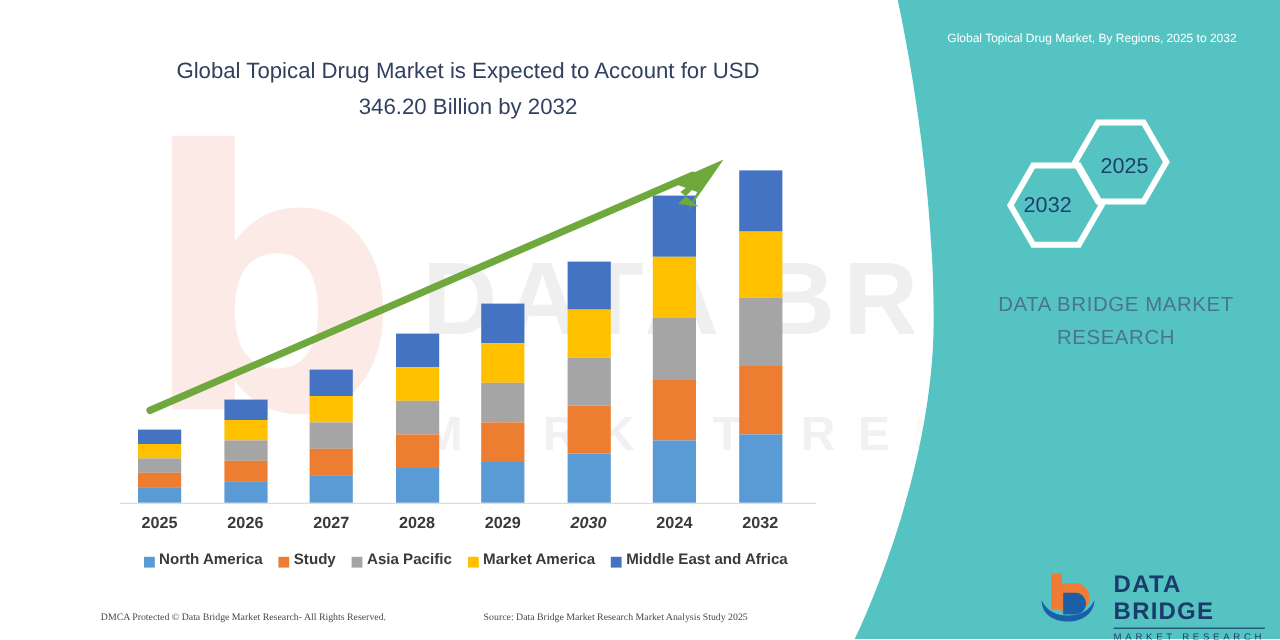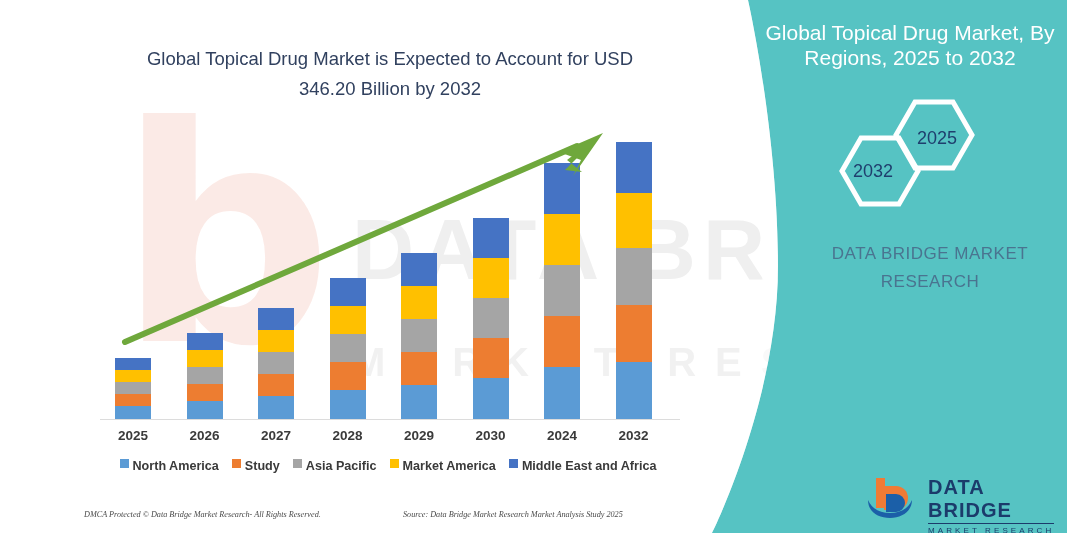--- a/index.html
+++ b/index.html
@@ -49,37 +49,37 @@
   }
 
   .arrow{position:absolute;left:95px;top:120px;width:590px;height:300px;pointer-events:none;}
 
   .legend{
     position:absolute;left:98px;top:459px;width:580px;
     display:flex;justify-content:center;align-items:center;gap:13px;
     font-size:12.6px;font-weight:700;color:#3a3a3a;
     font-family:"Liberation Sans",sans-serif;white-space:nowrap;
   }
-  .legend-item{display:flex;align-items:flex-start;gap:4px;}
+  .legend-item{display:flex;align-items:flex-end;gap:4px;}
   .swatch{width:9px;height:9px;display:inline-block;}
 
   .foot{
     position:absolute;top:510px;font-size:8.2px;color:#4a4a4a;
-    font-family:"Liberation Serif", serif;white-space:nowrap;font-style:italic;
+    font-family:"Liberation Serif", serif;white-space:nowrap;
   }
   .foot-left{left:84px;}
   .foot-right{left:403px;}
 
   
   .right-panel{position:absolute;left:700px;top:0;width:367px;height:533px;}
   .teal-svg{position:absolute;left:0;top:0;}
 
   .rp-title{
     position:absolute;left:762px;top:20px;width:296px;
-    text-align:center;font-size:21px;line-height:25px;color:#ffffff;
+    text-align:center;font-size:10px;line-height:25px;color:#ffffff;
     font-family:"Liberation Sans",sans-serif;
   }
   .hex-zone{position:absolute;left:820px;top:98px;width:200px;height:112px;}
   .hex-label{
     position:absolute;font-size:18px;color:#1f3f6e;
     font-family:"Liberation Sans",sans-serif;
   }
   .hex-2032{left:853px;top:161px;}
   .hex-2025{left:917px;top:128px;}
 
@@ -205,21 +205,21 @@
         </div>
       </div>
 
     <div class="foot foot-left">DMCA Protected © Data Bridge Market Research-  All Rights Reserved.</div>
     <div class="foot foot-right">Source: Data Bridge Market Research  Market Analysis Study 2025</div>
   <div class="xlabel" style="left: 98px;">2025</div>
       <div class="xlabel" style="left: 169.5px;">2026</div>
       <div class="xlabel" style="left: 241px;">2027</div>
       <div class="xlabel" style="left: 312.5px;">2028</div>
       <div class="xlabel" style="left: 384px;">2029</div>
-      <div class="xlabel" style="left: 455.5px;">2030</div>
+      <div class="xlabel" style="left: 455.5px; font-style: italic;">2030</div>
       <div class="xlabel" style="left: 527px;">2024</div>
       <div class="xlabel" style="left: 598.5px;">2032</div>
     </div>
 
   <div class="right-panel">
     <svg class="teal-svg" width="367" height="533" viewBox="0 0 367 533">
       <path d="M48 0 H367 V533 H12 C12 533 78 400 78 266 C78 132 48 0 48 0 Z" fill="#56C3C3"></path>
       <path d="M48 0 C48 0 78 132 78 266 C78 400 12 533 12 533 L0 533 C0 533 62 404 62 266 C62 128 36 0 36 0 Z" fill="#ffffff" opacity="0.55"></path>
     </svg>
   </div>

